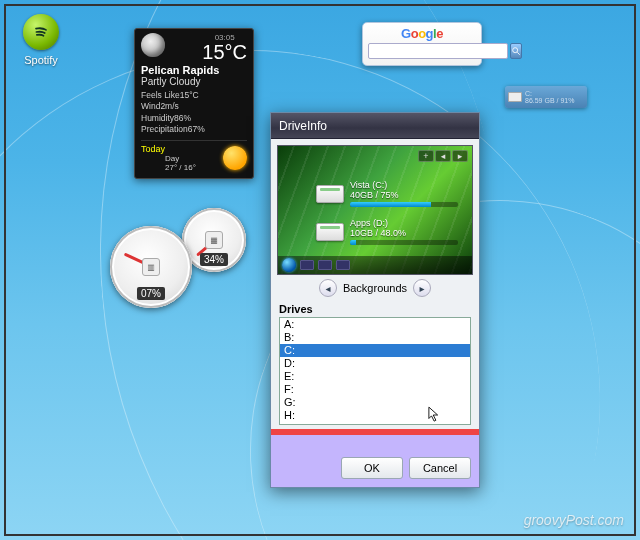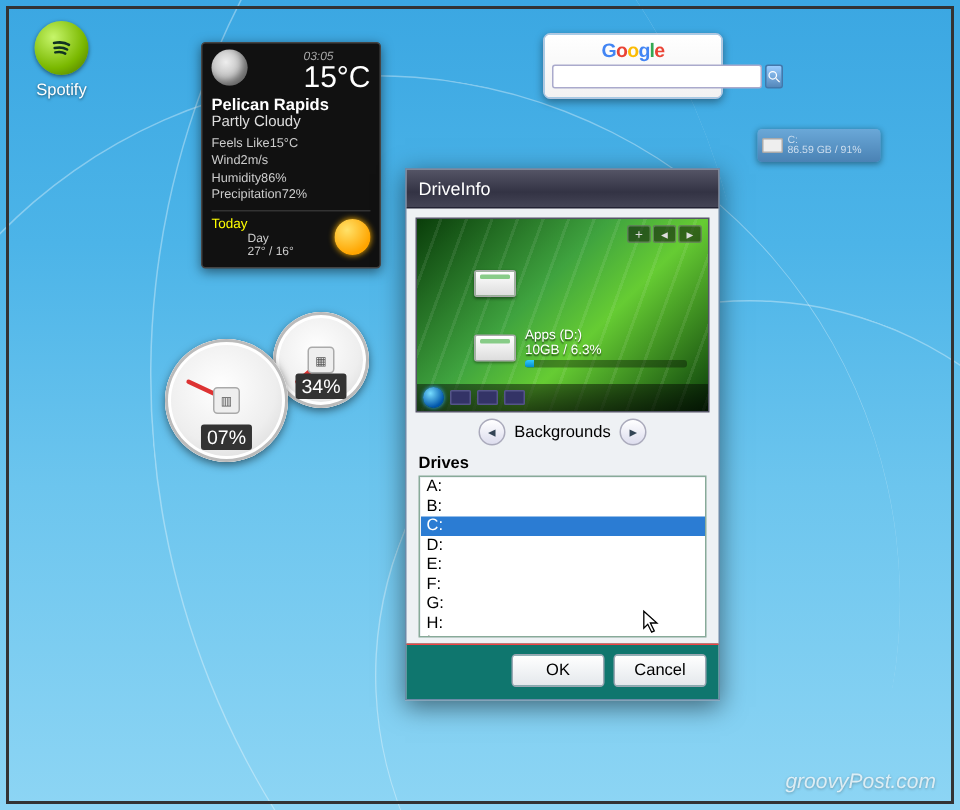--- a/index.html
+++ b/index.html
@@ -13,39 +13,39 @@
   
   .desktop-icon { position: absolute; left: 12px; top: 14px; width: 58px; text-align: center; color: #fff; font-size: 11px; text-shadow: 0 1px 2px rgba(0,0,0,0.6); cursor: pointer; }
   .spotify-circle { width: 36px; height: 36px; margin: 0 auto 4px; border-radius: 50%; background: radial-gradient(circle at 35% 30%, #c6f56a, #7ab800 60%, #486f00); display: flex; align-items: center; justify-content: center; box-shadow: 0 1px 3px rgba(0,0,0,0.5);}
   .spotify-circle svg { width: 20px; height: 20px; }
 
   
   .weather { position: absolute; left: 134px; top: 28px; width: 120px; background: #111; color: #ddd; border: 1px solid #444; border-radius: 3px; font-size: 9px; padding: 4px 6px 6px; box-shadow: 0 2px 8px rgba(0,0,0,0.5);}
   .weather .top { display: flex; justify-content: space-between; align-items: flex-start; }
   .moon { width: 24px; height: 24px; border-radius: 50%; background: radial-gradient(circle at 40% 35%, #eee, #bbb 55%, #999); box-shadow: inset -3px -3px 5px rgba(0,0,0,0.4);}
   .temp-main { font-size: 20px; font-weight: 300; color: #fff; text-align: right; line-height: 1;}
-  .clock { font-size: 8px; color: #aaa; text-align: left; font-style: italic; }
+  .clock { font-size: 8px; color: #aaa; text-align: center; }
   .loc { font-weight: bold; font-size: 11px; color: #fff; margin-top: 2px;}
   .cond { font-size: 10px; margin-bottom: 3px;}
   .wrow { display: flex; font-size: 8.5px; line-height: 1.35; color: #ccc;}
   .forecast { margin-top: 4px; padding-top: 3px; border-top: 1px solid #333; display: flex; justify-content: space-between; align-items: center;}
   .today-l { font-size: 9px; color: #ff0; }
   .today-l .sub { color: #ccc; font-size: 8px; padding-left: 24px;}
   .sun { width: 24px; height: 24px; border-radius: 50%; background: radial-gradient(circle at 35% 30%, #ffe26a, #ffa500 70%); box-shadow: 0 0 4px #ffb400;}
 
   
   .gauges { position: absolute; left: 110px; top: 208px; width: 150px; height: 110px; }
   .gauge { position: absolute; border-radius: 50%; background: radial-gradient(circle at 45% 40%, #fff, #eee 55%, #ccc); box-shadow: 0 2px 6px rgba(0,0,0,0.5), inset 0 0 0 2px #bbb, inset 0 0 0 4px #fff;}
   .gauge.big { width: 82px; height: 82px; left: 0; top: 18px; }
   .gauge.small { width: 64px; height: 64px; left: 72px; top: 0; }
   .needle { position: absolute; left: 50%; top: 50%; width: 3px; height: 38%; background: #d33; transform-origin: top center; border-radius: 2px;}
   .gauge.big .needle { transform: rotate(115deg);}
   .gauge.small .needle { transform: rotate(50deg);}
   .gcenter { position: absolute; left: 50%; top: 50%; transform: translate(-50%,-50%); width: 18px; height: 18px; background: #eee; border: 1px solid #aaa; border-radius: 3px; display:flex; align-items:center; justify-content:center; font-size:8px; color:#555;}
-  .gval { position: absolute; left: 50%; bottom: 10%; transform: translateX(-50%); background: #333; color: #fff; font-size: 13px; padding: 1px 4px; border-radius: 2px; text-align: center;}
+  .gval { position: absolute; left: 50%; bottom: 10%; transform: translateX(-50%); background: #333; color: #fff; font-size: 10px; padding: 1px 4px; border-radius: 2px; text-align: center;}
 
   
   .google { position: absolute; left: 362px; top: 22px; width: 120px; height: 44px; background: linear-gradient(#fff,#f2f2f2); border: 1px solid #b3c6de; border-radius: 5px; box-shadow: 0 2px 6px rgba(0,0,0,0.4); padding: 3px 5px;}
   .glogo { font-size: 13px; font-weight: bold; text-align: center; letter-spacing: -0.5px;}
   .glogo span:nth-child(1){color:#4285F4}.glogo span:nth-child(2){color:#EA4335}.glogo span:nth-child(3){color:#FBBC05}.glogo span:nth-child(4){color:#4285F4}.glogo span:nth-child(5){color:#34A853}.glogo span:nth-child(6){color:#EA4335}
   .gsearch { display:flex; margin-top:2px;}
   .gsearch input { flex:1; height:16px; border:1px solid #aac; border-radius:2px; font-size:10px; padding:0 3px;}
   .gsearch .go { width:18px; height:16px; margin-left:2px; background:linear-gradient(#9cf,#58b); border:1px solid #47a; border-radius:2px; display:flex; align-items:center; justify-content:center;}
   .gsearch .go svg{width:10px;height:10px;fill:#fff;}
 
@@ -75,21 +75,21 @@
   .nav-row { display:flex; align-items:center; justify-content:center; gap:6px; margin:4px 0 6px;}
   .arrow-btn { width:18px; height:18px; border:1px solid #aab; border-radius:50%; background:linear-gradient(#fff,#dde); display:flex; align-items:center; justify-content:center; font-size:10px; color:#345; cursor:pointer;}
   .nav-label { font-size:11px;}
 
   .section-h { font-weight:bold; font-size:11px; padding: 0 8px 2px;}
   .drives-list { margin: 0 8px 4px; height: 108px; background:#fff; border:1px solid #8a9; overflow-y:scroll; position:relative;}
   .drives-list .row { font-size:11px; padding:0 4px; line-height:13px; cursor:pointer;}
   .drives-list .row.sel { background:#2b7cd3; color:#fff;}
   .cursor { position:absolute; width:14px; height:18px; pointer-events:none;}
   .hint { font-size:9px; color:#555; padding: 2px 8px 8px;}
-  .dlg-btns { display:flex; justify-content:flex-end; gap:6px; padding:6px 8px 8px; background:#0f766e; border-top:1px solid #ef4444;}
+  .dlg-btns { display:flex; justify-content:flex-end; gap:6px; padding:22px 8px 8px; background:#c4b5fd; border-top:6px solid #ef4444;}
   .dlg-btns button { width:62px; height:22px; font-size:11px; background:linear-gradient(#fff,#e4e8ec); border:1px solid #9aa7b3; border-radius:3px; cursor:pointer;}
 
   .watermark { position:absolute; right:16px; bottom:12px; font-style:italic; font-size:14px; color:rgba(255,255,255,0.75); text-shadow:0 1px 2px rgba(0,0,0,0.3);}
   .frame{position:absolute;inset:4px;border:2px solid #333;pointer-events:none;}
 
   ::-webkit-scrollbar{width:16px}::-webkit-scrollbar-track{background:#eee;border-left:1px solid #ccc}::-webkit-scrollbar-thumb{background:#cdd6df;border:1px solid #aab4bd;border-radius:2px}
 </style>
 </head>
 <body>
 
@@ -125,21 +125,21 @@
   <div class="wrow">
       <span>Wind</span>
       <span>2m/s</span>
     </div>
   <div class="wrow">
       <span>Humidity</span>
       <span>86%</span>
     </div>
   <div class="wrow">
       <span>Precipitation</span>
-      <span>72%</span>
+      <span>67%</span>
     </div>
   <div class="forecast">
     <div class="today-l">
       <div>Today</div>
       <div class="sub"><span>Day</span></div>
       <div class="sub">27° / 16°</div>
     </div>
     <div class="sun"></div>
   </div>
 </div>
@@ -186,26 +186,33 @@
   </div>
 
   <div class="preview">
     <div class="pbtns">
       <div class="pb">+</div>
       <div class="pb">◂</div>
       <div class="pb">▸</div>
     </div>
     <div class="drvbox d1">
       <div class="hdisk"></div>
+      <div class="drvmeta">
+        <div>Vista (C:)</div>
+        <div>40GB / 75%</div>
+        <div class="bar">
+            <i style="width:75%"></i>
+          </div>
+      </div>
     </div>
     <div class="drvbox d2">
       <div class="hdisk"></div>
       <div class="drvmeta">
         <div>Apps (D:)</div>
-        <div>10GB / 6.3%</div>
+        <div>10GB / 48.0%</div>
         <div class="bar">
             <i style="width:6%"></i>
           </div>
       </div>
     </div>
     <div class="taskbar">
       <div class="orb"></div>
       <div class="tbicon"></div>
       <div class="tbicon"></div>
       <div class="tbicon"></div>

